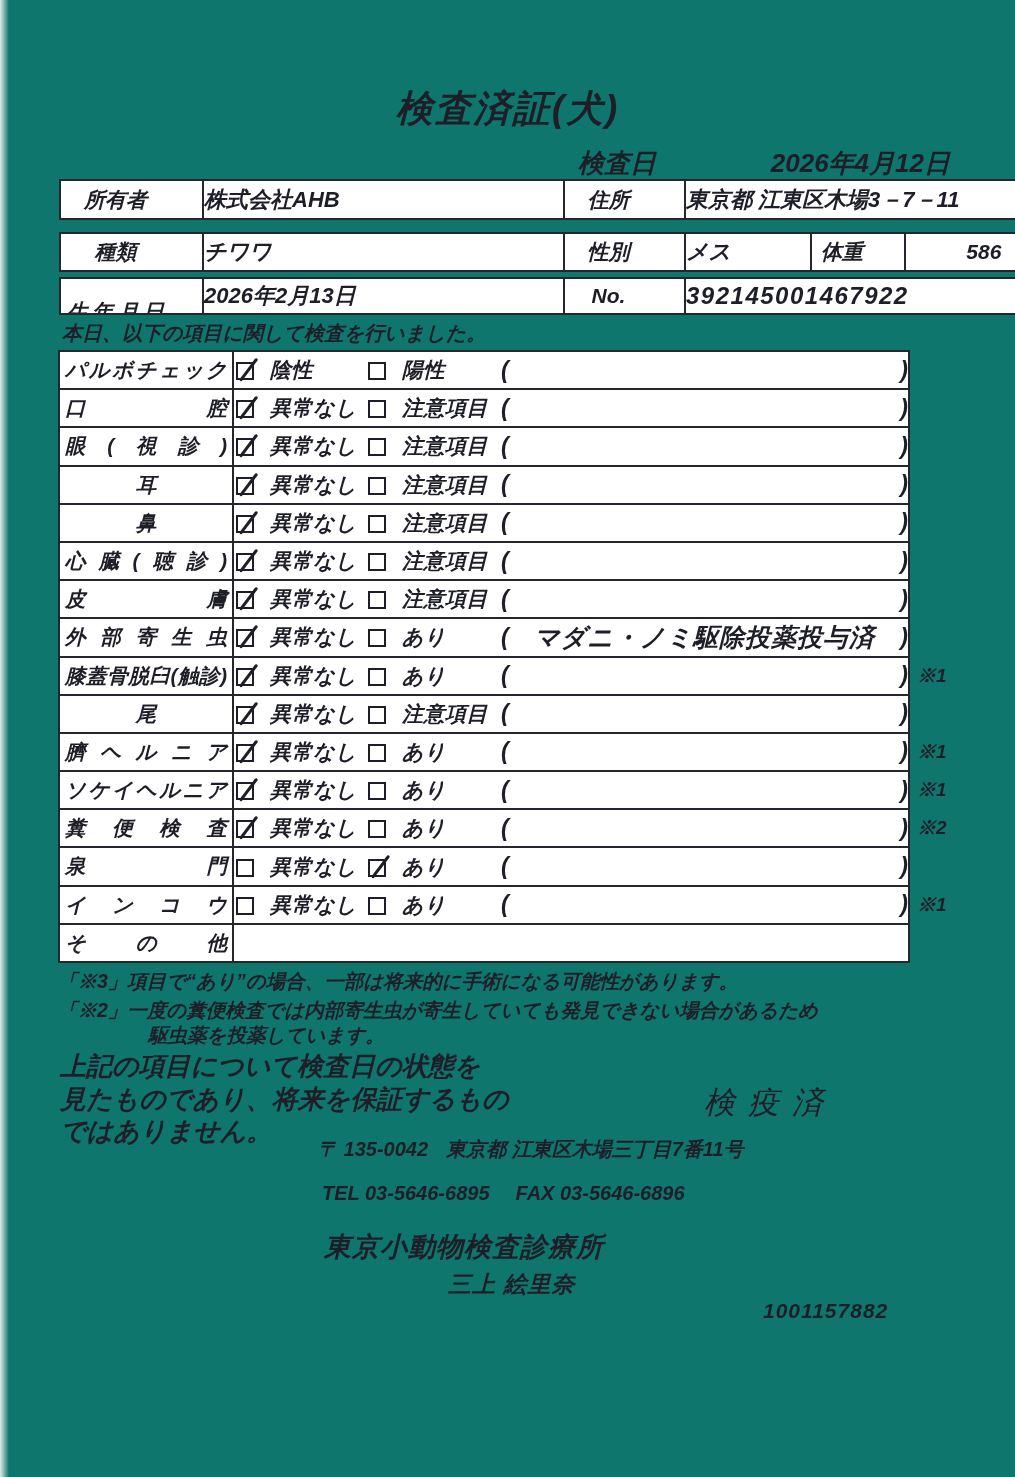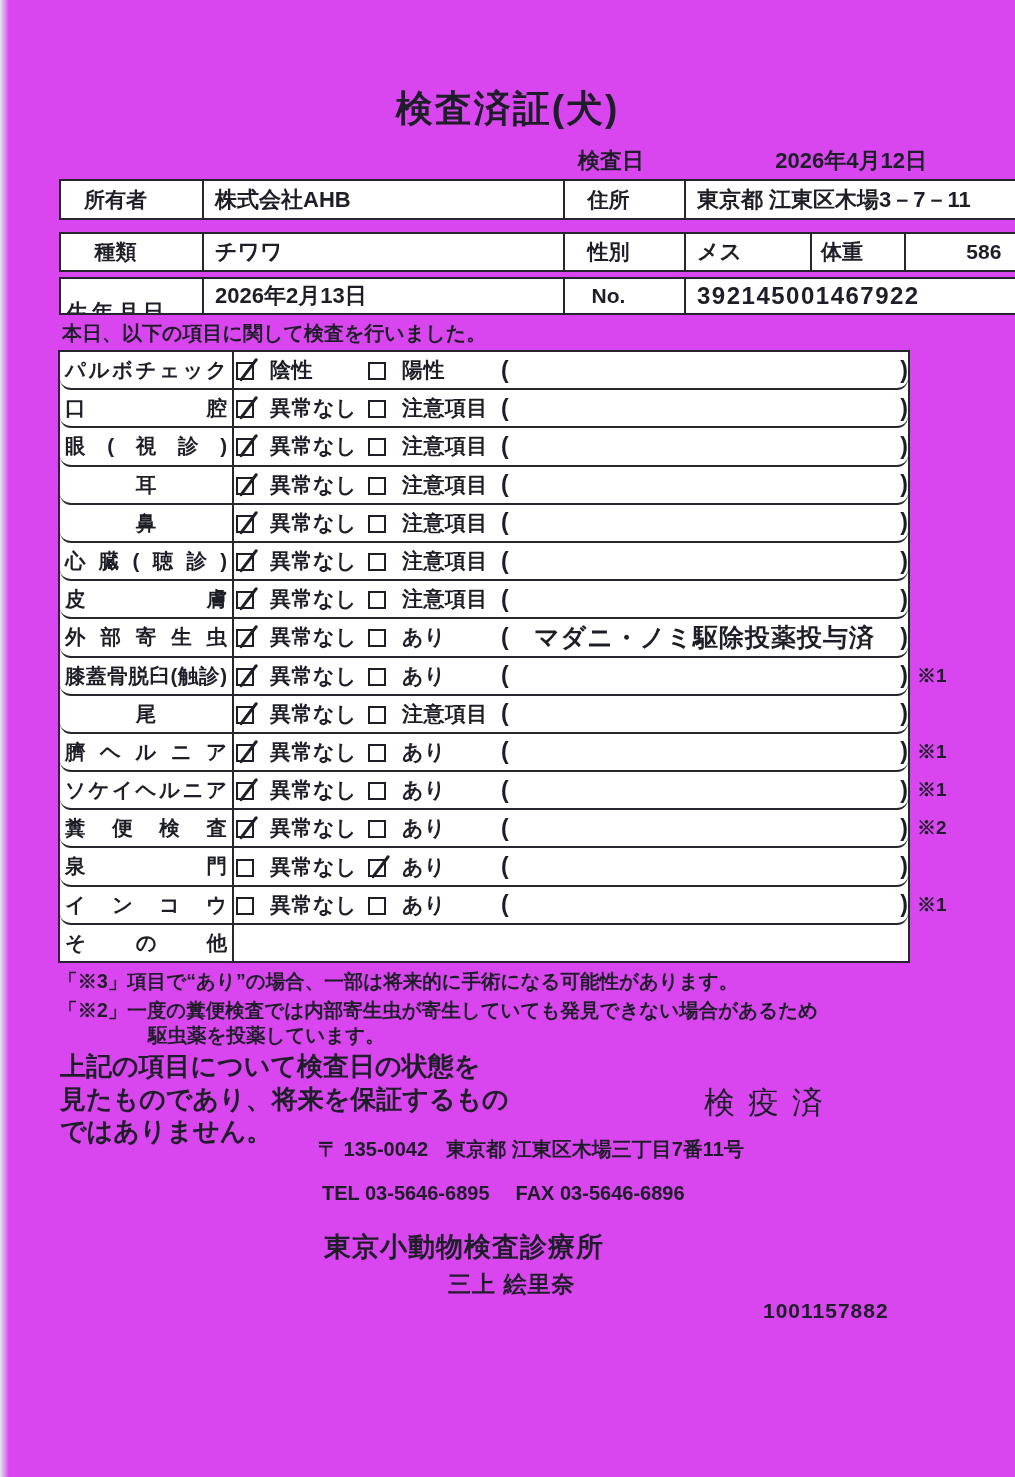--- a/index.html
+++ b/index.html
@@ -3,74 +3,75 @@
 <meta charset="utf-8">
 <style>
   :root{
     --ink:#1e1e28;
     --bd:#26262e;
   }
   html,body{margin:0;padding:0;background:#ffffff;}
   .page{
     position:relative;
     width:1015px;height:1477px;
-    background:#d946ef;
+    background:#0f766e;
     font-family:"Liberation Sans",sans-serif;
     color:var(--ink);
     overflow:hidden;
+    font-style:italic;
   }
   .scan-edge{
     position:absolute;left:0;top:0;width:9px;height:100%;
     background:linear-gradient(90deg,#e0ebe9,rgba(255,255,255,0));
     pointer-events:none;
   }
   .title{
     position:absolute;top:84px;left:0;width:100%;
     text-align:center;font-size:37px;font-weight:700;letter-spacing:2px;
   }
   .examdate{
-    position:absolute;top:146px;left:578px;right:88px;
+    position:absolute;top:146px;left:578px;right:65px;
     display:flex;justify-content:space-between;align-items:center;
-    font-size:22px;font-weight:600;text-align:center;
+    font-size:26px;font-weight:600;text-align:center;
   }
   
   .htable{
     position:absolute;left:59px;width:988px;
     border:2px solid var(--bd);box-sizing:border-box;
     display:flex;background:#fff;gap:32px;
   }
   .htable.t-owner{top:179px;height:41px;}
   .htable.t-animal{top:232px;height:40px;}
   .htable.t-birth{top:277px;height:38px;}
   .hcell{
     box-sizing:border-box;border-left:2px solid var(--bd);
     display:flex;align-items:center;
     font-size:21px;font-weight:600;overflow:hidden;
   }
   .hcell:first-child{border-left:none;}
   .hcell.lab{justify-content:center;}
   .hcell.lab.spread{display:block;text-align:justify;text-align-last:justify;text-justify:inter-character;padding:16px 6px;line-height:34px;}
-  .hcell.val{padding-left:11px;font-size:22px;}
+  .hcell.val{font-size:22px;}
   .w-lab{width:109px;flex:none;}
   .w-val1{width:329px;flex:none;}
   .w-lab2{width:89px;flex:none;}
   .w-rest{flex:1;}
   .w-sex{width:94px;flex:none;}
   .w-wlab{width:62px;flex:none;}
   .hcell.weight{justify-content:flex-end;padding-right:14px;gap:18px;}
   .hcell.weight .unit{font-size:19px;}
   .hcell.no-val{font-size:24px;letter-spacing:1.5px;}
   
   .intro{position:absolute;top:320px;left:62px;font-size:20px;font-weight:600;}
   
   .xtable{
     position:absolute;top:350px;left:58px;width:852px;
     border:2px solid var(--bd);box-sizing:border-box;background:#fff;
   }
-  .xrow{display:flex;height:36.2px;border-bottom:2px solid var(--bd);position:relative;border-radius:11px;}
+  .xrow{display:flex;height:36.2px;border-bottom:2px solid var(--bd);position:relative;}
   .xrow:last-child{border-bottom:none;}
   .xlabel{
     width:174px;flex:none;box-sizing:border-box;
     border-right:2px solid var(--bd);
     padding:0 5px;font-size:20.5px;font-weight:600;line-height:35px;
     text-align:justify;text-align-last:justify;text-justify:inter-character;
     overflow:hidden;
   }
   .xrow.center .xlabel{text-align:center;text-align-last:center;}
   .xbody{flex:1;display:flex;align-items:center;min-width:0;}

